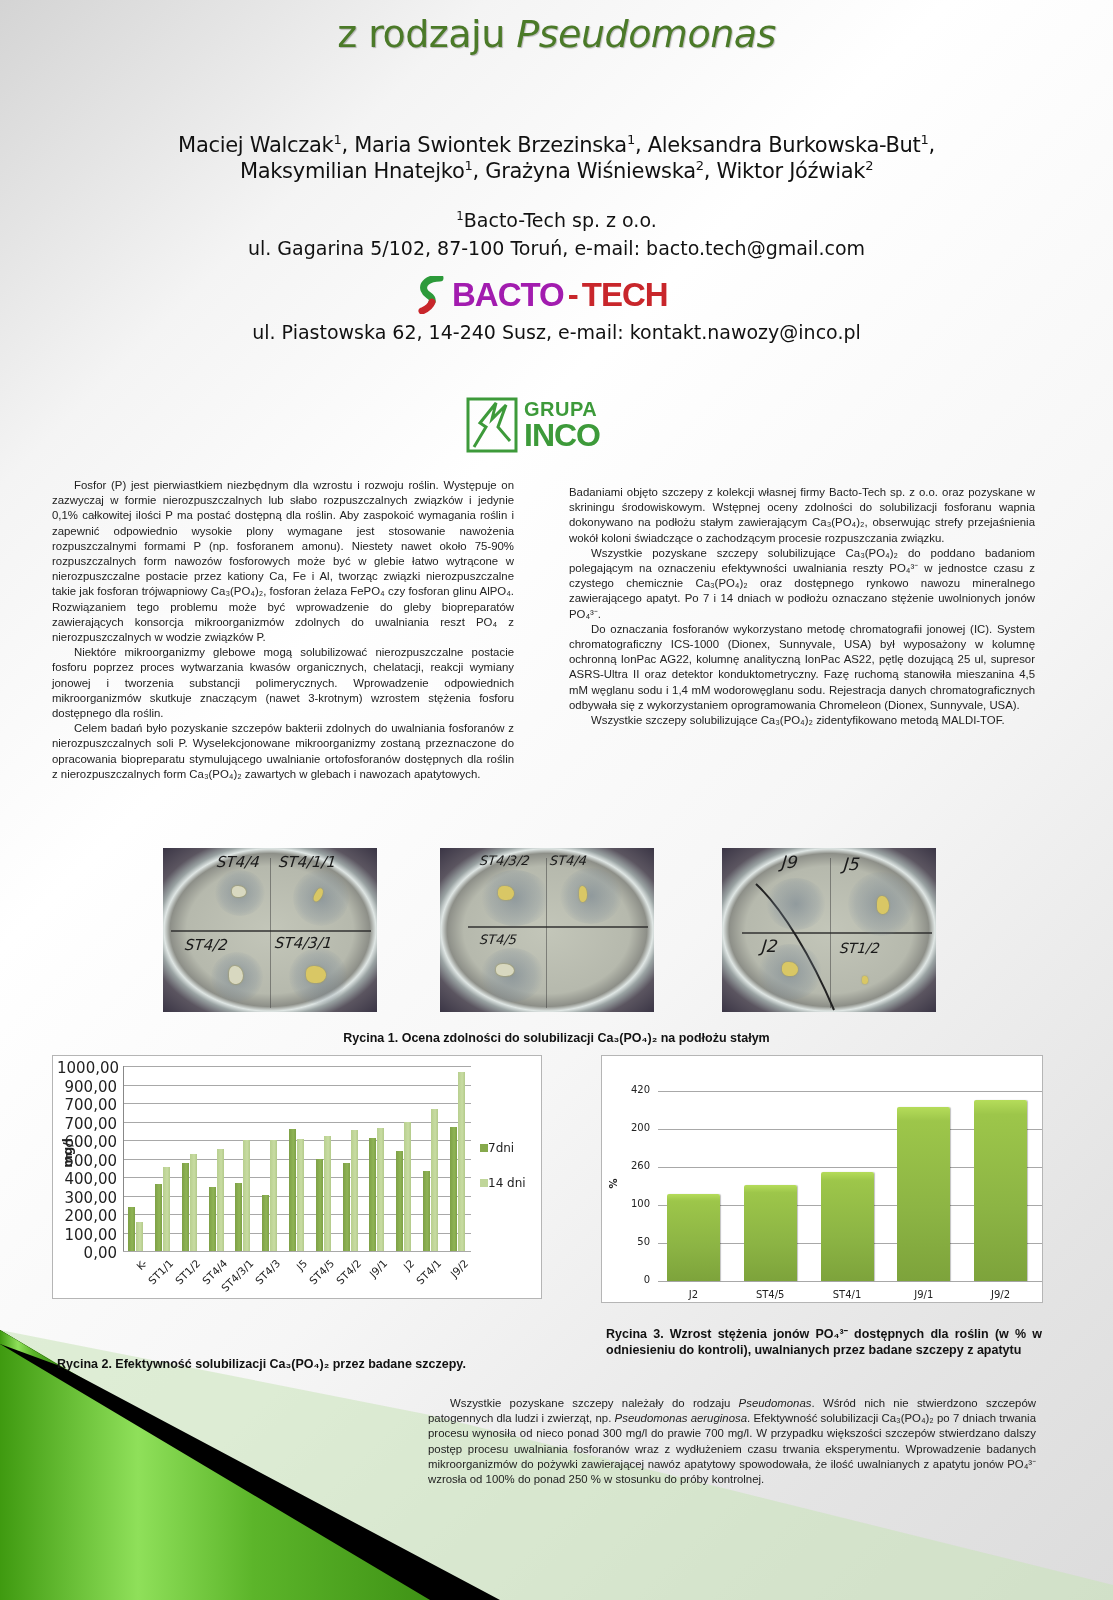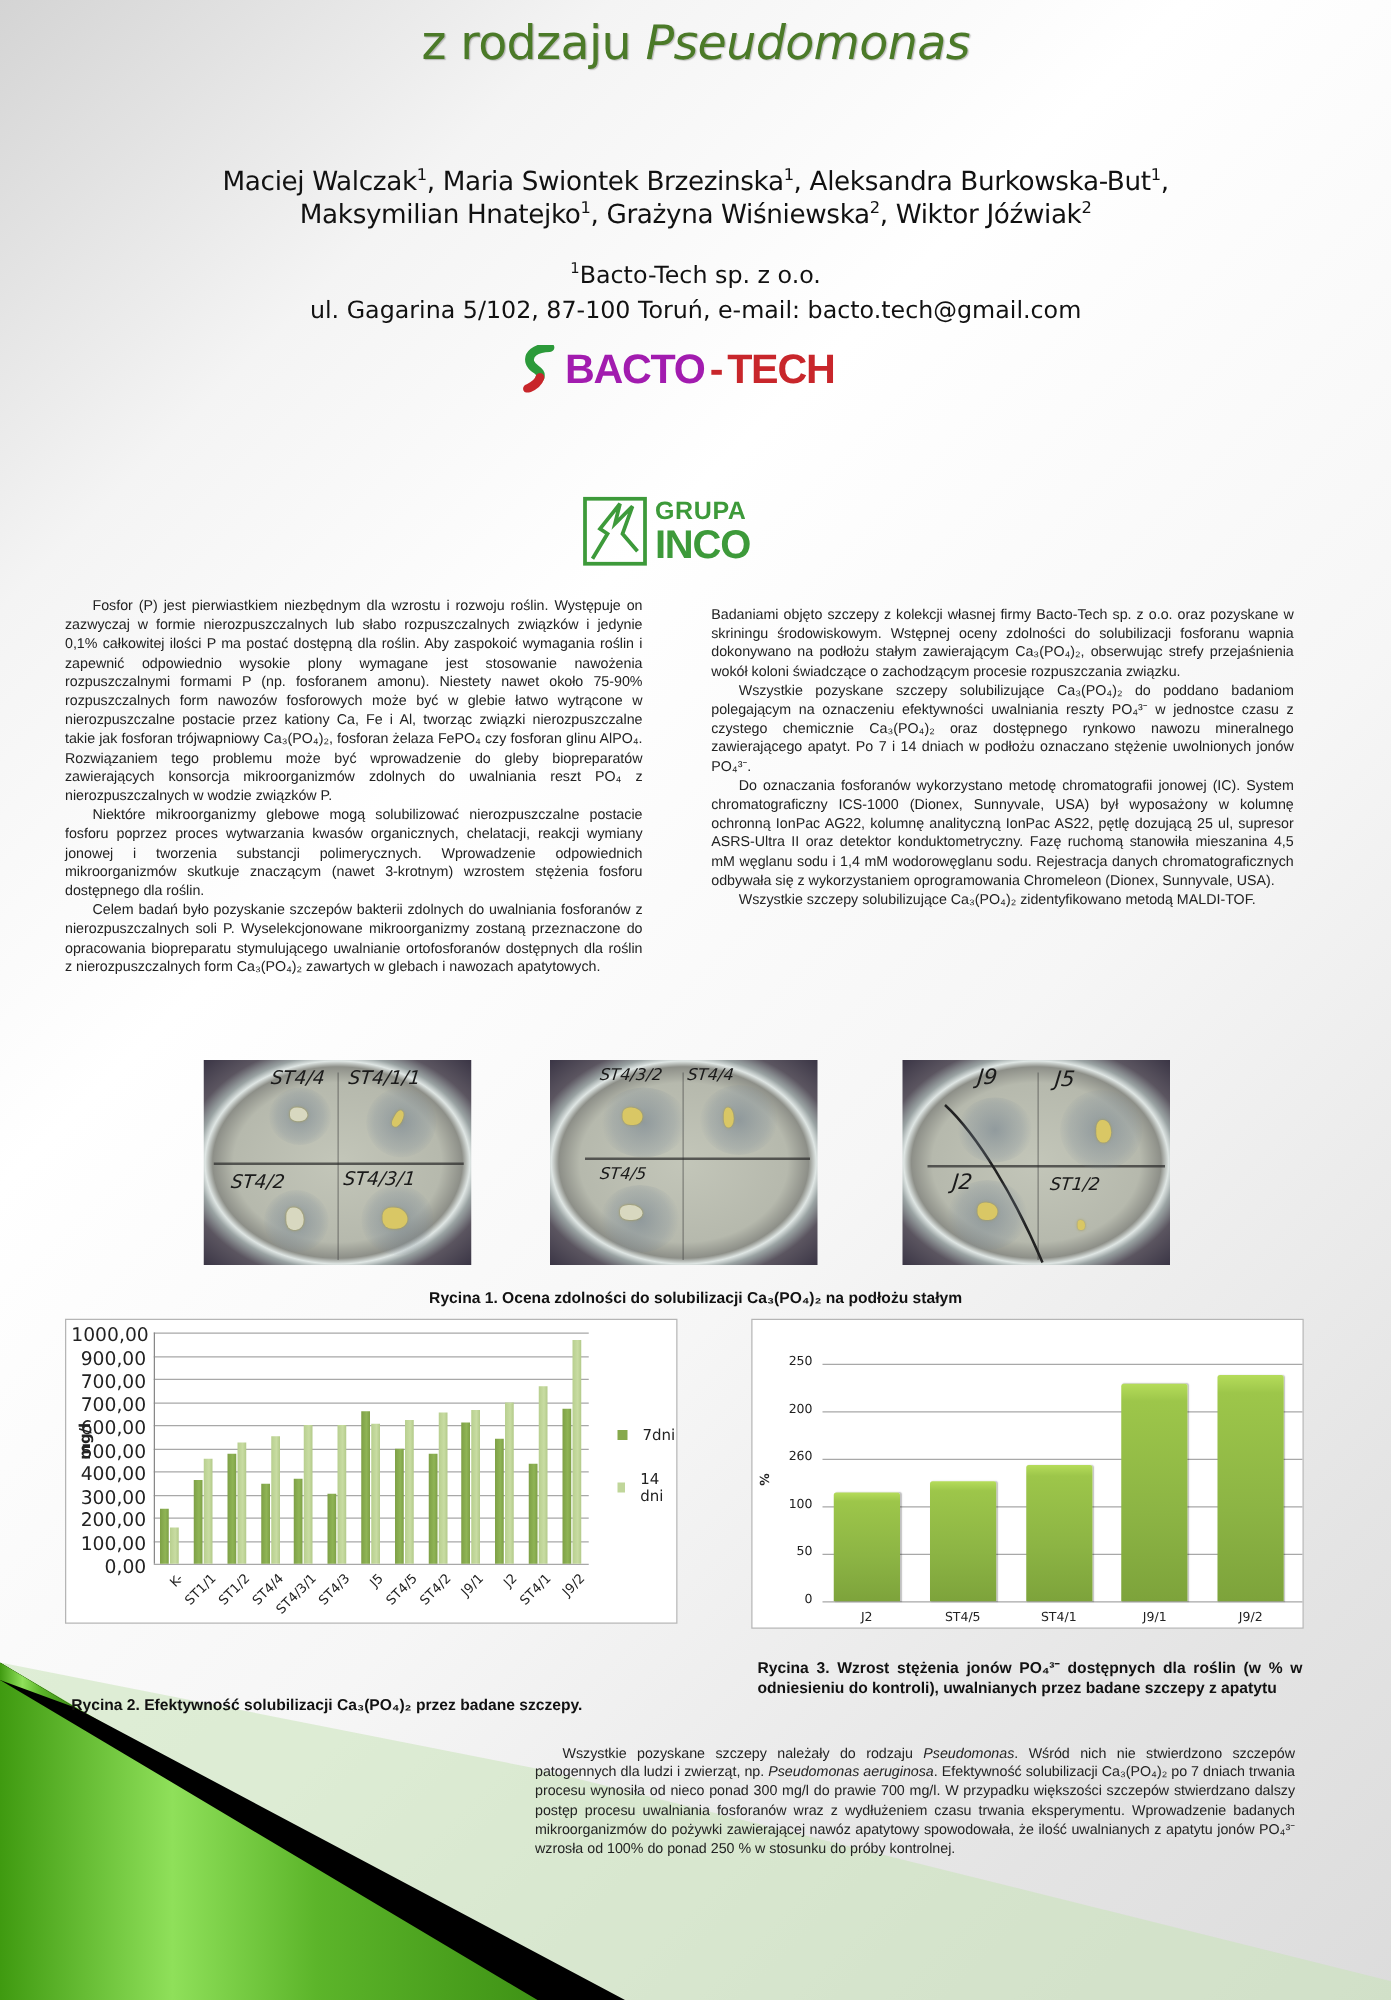--- a/index.html
+++ b/index.html
@@ -70,21 +70,21 @@
 
   
   .chart-frame { position: absolute; background: #fff; border: 1px solid #b5b5b5; }
   .axis-label { position: absolute; font-family: "DejaVu Sans", sans-serif; font-size: 15px; color: #222; }
   .gridline { position: absolute; height: 1px; background: #a8a8a8; }
   .bar7 { position: absolute; background: linear-gradient(90deg, #7ea046, #8fb455 60%, #7ea046); }
   .bar14 { position: absolute; background: linear-gradient(90deg, #b8cf8f, #c8dca2 60%, #b3ca8a); }
   .bar3 { position: absolute; background: linear-gradient(180deg, #b5dc5a 0%, #9dc64a 8%, #8cb444 60%, #7da33b 100%); border-radius: 2px 2px 0 0; box-shadow: 1px 0 1px rgba(0,0,0,0.25); }
   .xtick-rot { position: absolute; font-family: "DejaVu Sans", sans-serif; font-size: 10.5px; color: #222; transform-origin: right top; transform: rotate(-45deg); white-space: nowrap; text-align: right; }
   .xtick { position: absolute; font-family: "DejaVu Sans", sans-serif; font-size: 10px; color: #222; text-align: center; }
-  .legend-item { position: absolute; display: flex; align-items: center; gap: 12px; font-family: "DejaVu Sans", sans-serif; font-size: 12px; color: #222; margin-left: 14px; }
+  .legend-item { position: absolute; display: flex; align-items: center; gap: 0; font-family: "DejaVu Sans", sans-serif; font-size: 12px; color: #222; }
   .legend-swatch { width: 8px; height: 8px; }
 </style>
 </head>
 <body>
 
 <svg class="corner" viewBox="0 0 1113 270" preserveAspectRatio="none">
   <defs>
     <linearGradient id="gg" x1="0" y1="0" x2="1" y2="0">
       <stop offset="0" stop-color="#3f9a10"></stop>
       <stop offset="0.3" stop-color="#8fe05a"></stop>
@@ -116,20 +116,21 @@
   <svg width="30" height="38" viewBox="0 0 30 38">
     <path d="M22 2 C10 2 4 8 6 14 C8 20 16 20 14 26" stroke="#2c9a3a" stroke-width="7" fill="none" stroke-linecap="round"></path>
     <path d="M14 26 C12 32 6 34 4 35" stroke="#c8262b" stroke-width="7" fill="none" stroke-linecap="round"></path>
   </svg>
   <span class="word g">BACTO</span>
     <span class="word r">-</span>
     <span class="word r">TECH</span>
 </div>
 
 <div class="affil" style="top:318px;">
+  <div>ul. Piastowska 62, 14-240 Susz, e-mail: kontakt.nawozy@inco.pl</div>
 </div>
 
 <div class="inco-logo">
   <svg width="52" height="56" viewBox="0 0 52 56">
     <rect x="2" y="2" width="48" height="52" fill="none" stroke="#3d9a3a" stroke-width="3"></rect>
     <path d="M8 50 L20 30 L14 26 L30 6 L26 22 L40 8 L32 30 L44 44" fill="none" stroke="#3d9a3a" stroke-width="3"></path>
   </svg>
   <div class="text">
     <span class="grupa">GRUPA</span>
     <span class="inco">INCO</span>
@@ -283,21 +284,21 @@
       <div class="axis-label" style="left:-40px; width:32px; text-align:right; font-size:10px; top:183px;">0</div>
       <div class="gridline" style="left:0; width:384px; top:152px;"></div>
       <div class="axis-label" style="left:-40px; width:32px; text-align:right; font-size:10px; top:145px;">50</div>
       <div class="gridline" style="left:0; width:384px; top:114px;"></div>
       <div class="axis-label" style="left:-40px; width:32px; text-align:right; font-size:10px; top:107px;">100</div>
       <div class="gridline" style="left:0; width:384px; top:76px;"></div>
       <div class="axis-label" style="left:-40px; width:32px; text-align:right; font-size:10px; top:69px;">260</div>
       <div class="gridline" style="left:0; width:384px; top:38px;"></div>
       <div class="axis-label" style="left:-40px; width:32px; text-align:right; font-size:10px; top:31px;">200</div>
       <div class="gridline" style="left:0; width:384px; top:0px;"></div>
-      <div class="axis-label" style="left:-40px; width:32px; text-align:right; font-size:10px; top:-7px;">250</div>
+      <div class="axis-label" style="left:-40px; width:32px; text-align:right; font-size:10px; top:-7px;">420</div>
       <div class="bar3" style="left:8.899999999999999px; width:53px; top:102.6px; height:87.4px;"></div>
       <div class="xtick" style="left:-1.1000000000000014px; width:73px; top:198px;">J2</div>
       <div class="bar3" style="left:85.69999999999999px; width:53px; top:94.24px; height:95.76px;"></div>
       <div class="xtick" style="left:75.69999999999999px; width:73px; top:198px;">ST4/5</div>
       <div class="bar3" style="left:162.5px; width:53px; top:80.56px; height:109.44px;"></div>
       <div class="xtick" style="left:152.5px; width:73px; top:198px;">ST4/1</div>
       <div class="bar3" style="left:239.29999999999998px; width:53px; top:15.95999999999998px; height:174.04000000000002px;"></div>
       <div class="xtick" style="left:229.29999999999998px; width:73px; top:198px;">J9/1</div>
       <div class="bar3" style="left:316.09999999999997px; width:53px; top:9.120000000000005px; height:180.88px;"></div>
       <div class="xtick" style="left:306.09999999999997px; width:73px; top:198px;">J9/2</div>

